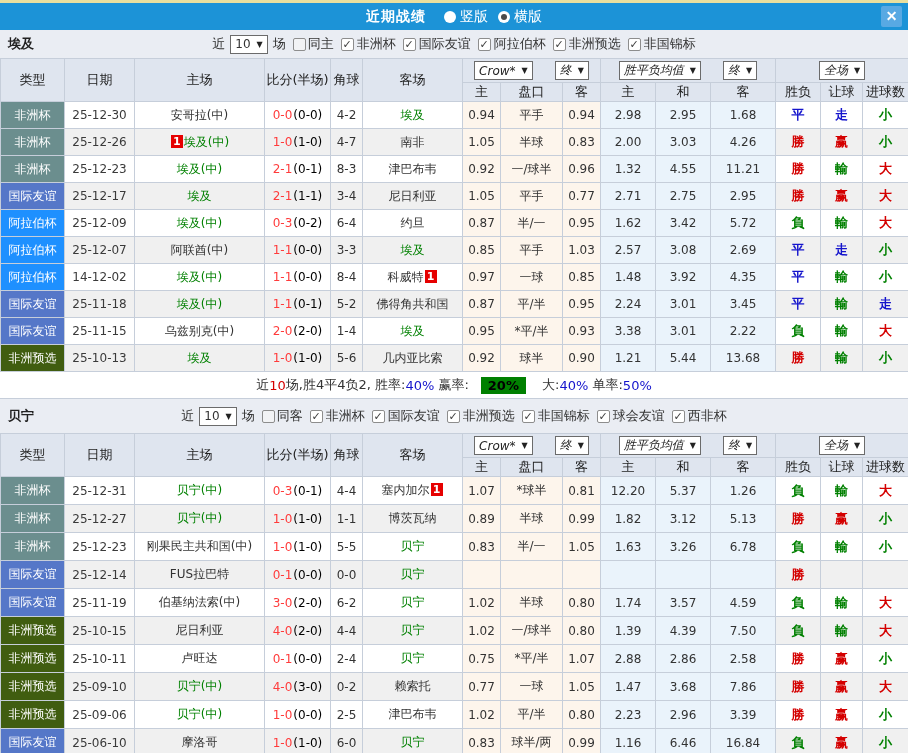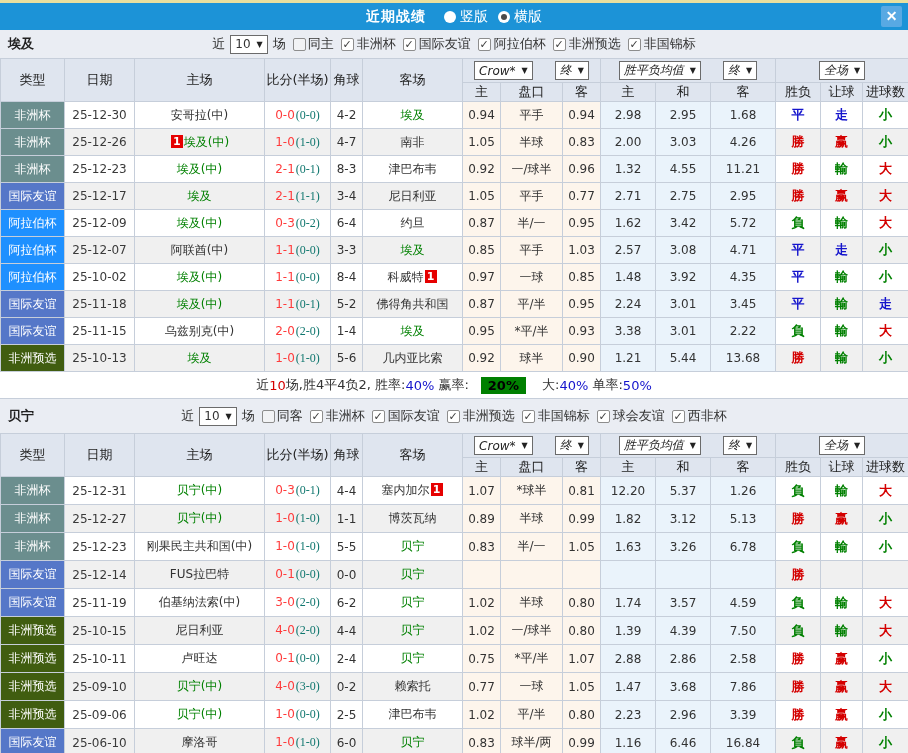--- a/index.html
+++ b/index.html
@@ -41,21 +41,21 @@
   tr.h-sub th { height:18px; }
   .hdr-sels { display:flex; align-items:center; justify-content:center; gap:12px;font-style:italic; }
   tbody td { height:27px; font-size:12px; background:#fff; }
   .benin tbody td { height:28px; }
   tbody tr:nth-child(even) td { background:#F0F0F0; }
   td.c-odds { background:#FDF5EC !important; }
   td.c-avg  { background:#EAF3FB !important; }
   td.c-type { color:#fff; font-size:12px; }
   td.c-date { color:#3a3a3a; }
   .sc-main { color:#FF3B3B; }
-  .sc-half { color:#0f766e; margin-left:1px;font-family:Liberation Serif, serif; }
+  .sc-half { color:#000000; margin-left:1px; }
   .t-red   { color:#D40000; }
   .t-green { color:#008000; }
   .t-blue  { color:#1414CC; }
   td.c-res { font-weight:bold; font-size:13px; }
   .num-badge { display:inline-block; background:#E60000; color:#fff; font-size:11px; line-height:13px;
                min-width:12px; text-align:center; margin:0 1px; vertical-align:1px; font-weight:bold; }
 
   
   .summary-bar { height:27px; border-bottom:1px solid #C6CEDA; display:flex; align-items:center;
                  justify-content:center; font-size:13px; background:#fff; }
@@ -266,28 +266,28 @@
           <td class="c-date">25-12-07</td>
           <td class="c-team"><span>阿联酋(中)</span></td>
           <td class="c-score"><span class="sc-main">1-1</span><span class="sc-half">(0-0)</span></td>
           <td class="c-corner">3-3</td>
           <td class="c-team"><span class="t-green">埃及</span></td>
           <td class="c-odds">0.85</td>
           <td class="c-odds">平手</td>
           <td class="c-odds">1.03</td>
           <td class="c-avg">2.57</td>
           <td class="c-avg">3.08</td>
-          <td class="c-avg">4.71</td>
+          <td class="c-avg">2.69</td>
           <td class="c-res t-blue">平</td>
           <td class="c-res t-blue">走</td>
           <td class="c-res t-green">小</td>
         </tr>
         <tr>
           <td class="c-type" style="background: rgb(30, 144, 255);">阿拉伯杯</td>
-          <td class="c-date">25-10-02</td>
+          <td class="c-date">14-12-02</td>
           <td class="c-team"><span class="t-green">埃及(中)</span></td>
           <td class="c-score"><span class="sc-main">1-1</span><span class="sc-half">(0-0)</span></td>
           <td class="c-corner">8-4</td>
           <td class="c-team"><span>科威特</span><span class="num-badge">1</span></td>
           <td class="c-odds">0.97</td>
           <td class="c-odds">一球</td>
           <td class="c-odds">0.85</td>
           <td class="c-avg">1.48</td>
           <td class="c-avg">3.92</td>
           <td class="c-avg">4.35</td>

